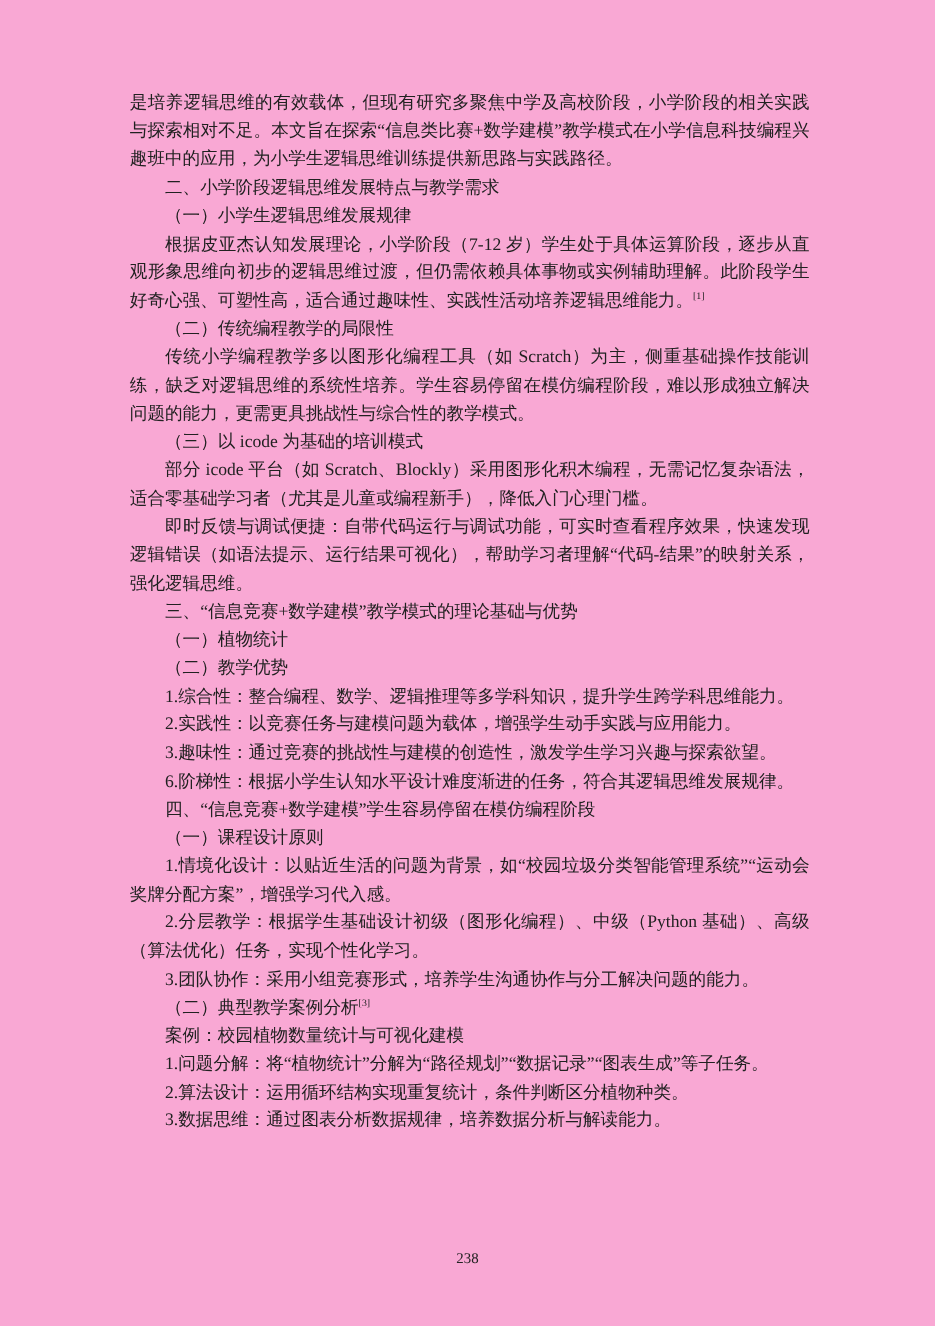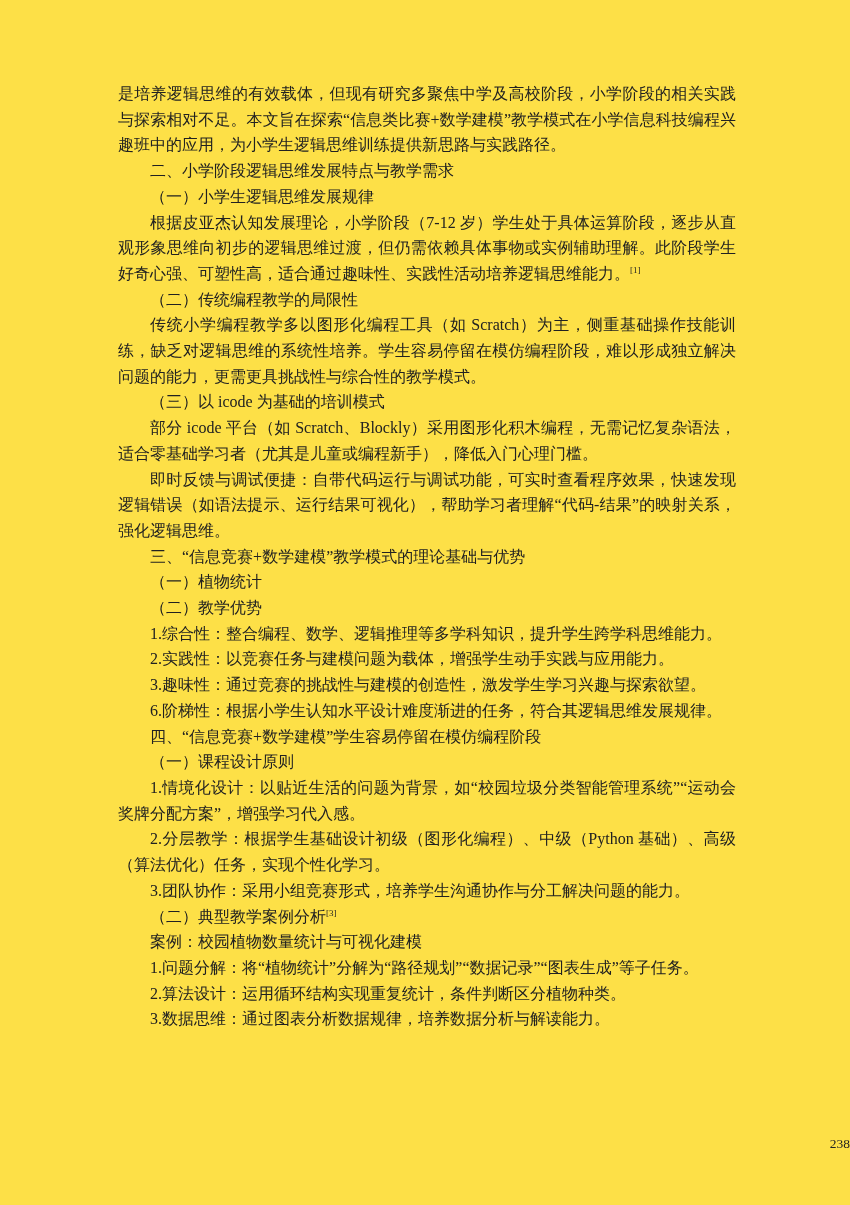--- a/index.html
+++ b/index.html
@@ -10,21 +10,21 @@
   body {
     width: 850px;
     height: 1205px;
     position: relative;
     font-family: "Liberation Serif", "DejaVu Serif", serif;
     color: #212121;
   }
   .page {
     position: absolute;
     inset: 0;
-    background: #fde047;
+    background: #f9a8d4;
   }
   .content {
     position: absolute;
     left: 118px;
     top: 81px;
     width: 618px;
   }
   .content p {
     margin: 0;
     font-size: 16px;
@@ -38,21 +38,21 @@
   sup.fnref {
     font-size: 9px;
     line-height: 0;
     vertical-align: super;
   }
   .page-number {
     position: absolute;
     top: 1136px;
     left: 0;
     width: 100%;
-    text-align: right;
+    text-align: center;
     font-size: 13.5px;
     color: #222;
     font-family: "Liberation Serif", "DejaVu Serif", serif;
   }
 </style>
 </head>
 <body>
 
 <div class="page">
   <div class="content">

